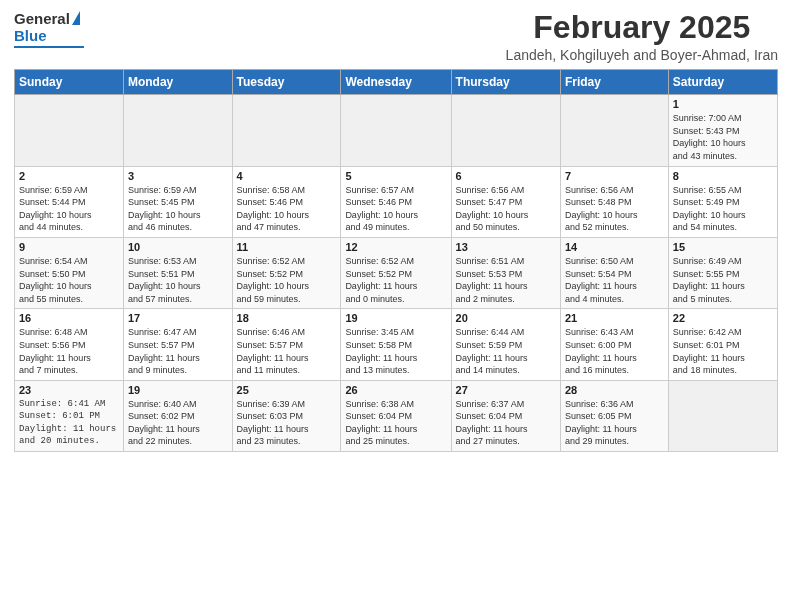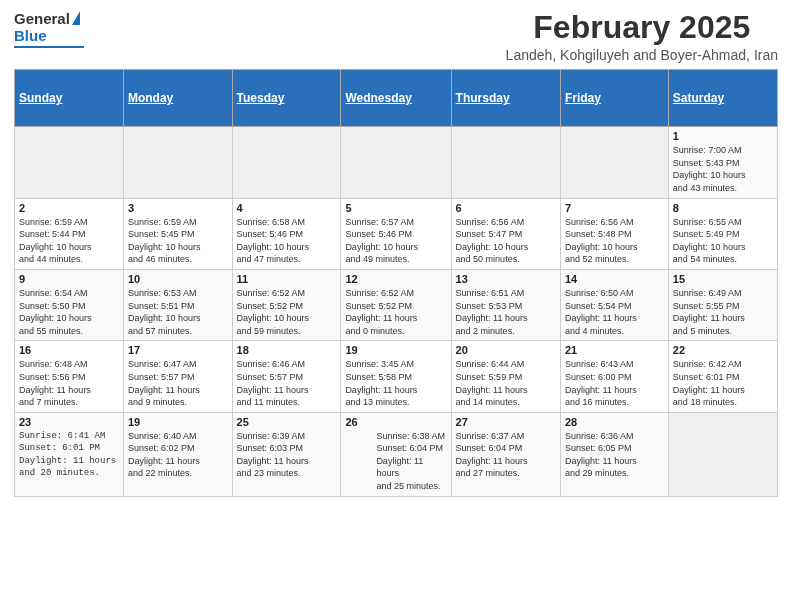--- a/index.html
+++ b/index.html
@@ -72,24 +72,23 @@
     .calendar {
       width: 100%;
       border-collapse: collapse;
       border: 1px solid #ccc;
     }
     .calendar th {
       background: #2a6fba;
       color: #fff;
       font-size: 12px;
       font-weight: bold;
-      padding: 21px 4px;
+      padding: 5px 4px;
       text-align: left;
       border: 1px solid #aaa;
-      text-decoration: underline;
     }
     .calendar td {
       vertical-align: top;
       border: 1px solid #ccc;
       padding: 3px 4px;
       width: 113px;
       min-height: 80px;
       font-size: 9.5px;
       color: #333;
       background: #fff;
@@ -334,21 +333,21 @@
           </td>
           <td>
             <span class="day-num">25</span>
             <div class="day-info" style="white-space: pre-line;">Sunrise: 6:39 AM
 Sunset: 6:03 PM
 Daylight: 11 hours
 and 23 minutes.</div>
           </td>
           <td>
             <span class="day-num">26</span>
-            <div class="day-info" style="white-space: pre-line; margin-left: 31px;">Sunrise: 6:38 AM
+            <div class="day-info" style="white-space: pre-line;">Sunrise: 6:38 AM
 Sunset: 6:04 PM
 Daylight: 11 hours
 and 25 minutes.</div>
           </td>
           <td>
             <span class="day-num">27</span>
             <div class="day-info" style="white-space: pre-line;">Sunrise: 6:37 AM
 Sunset: 6:04 PM
 Daylight: 11 hours
 and 27 minutes.</div>

